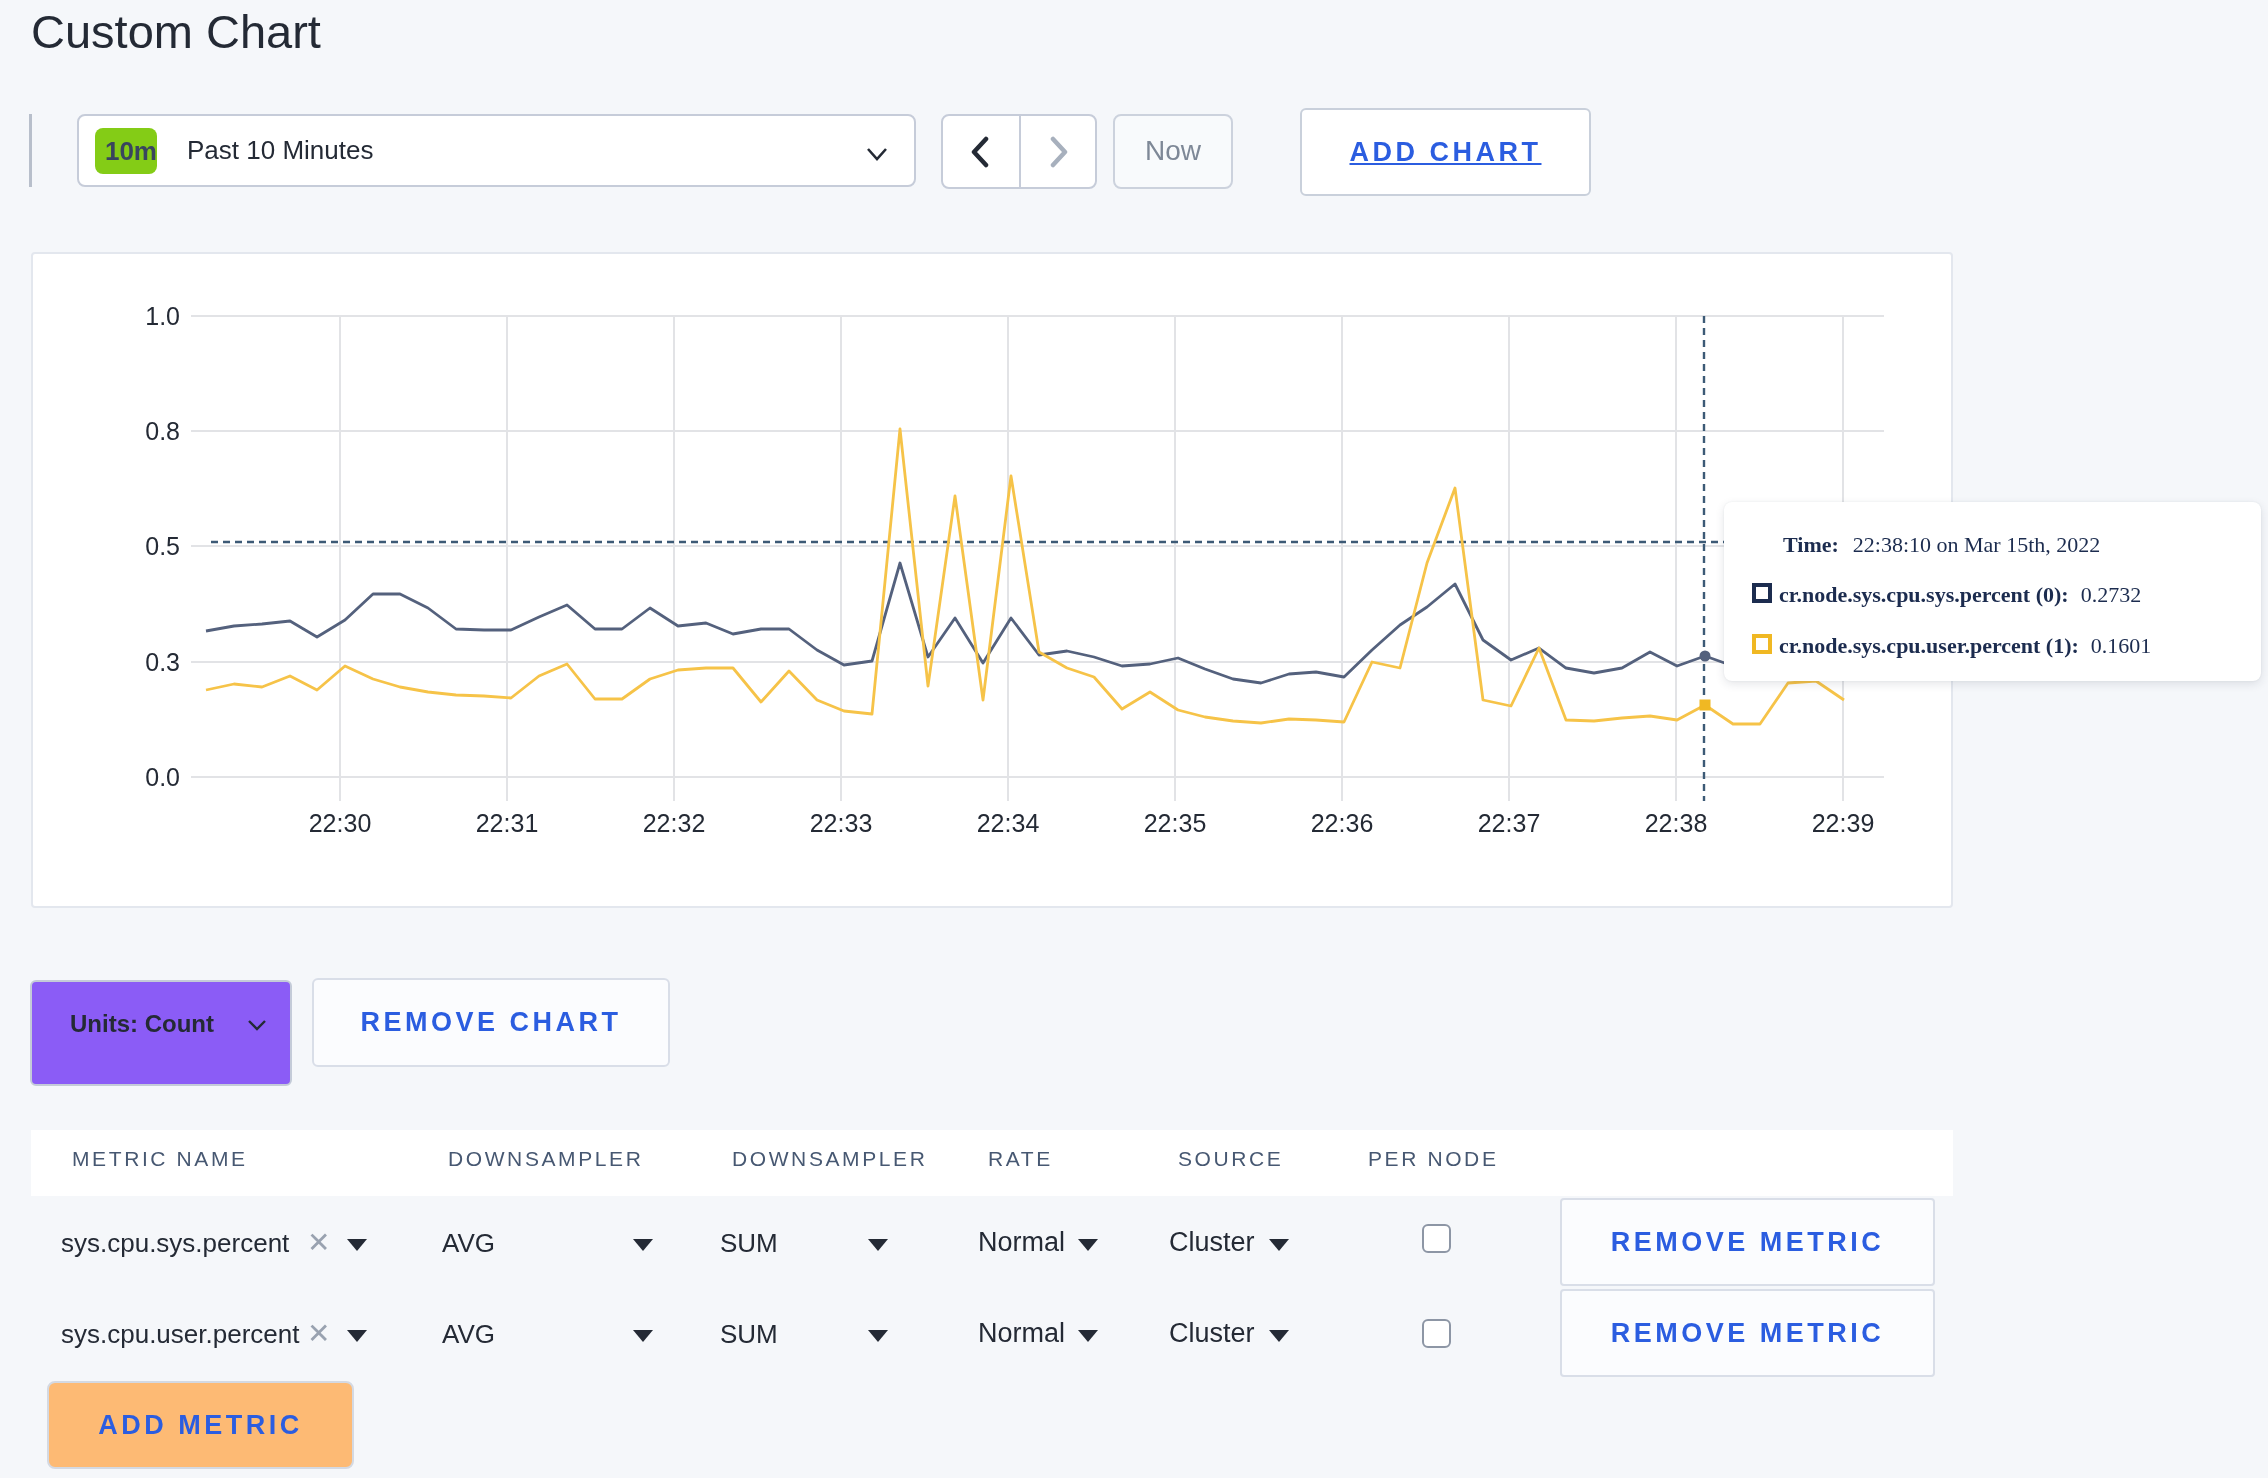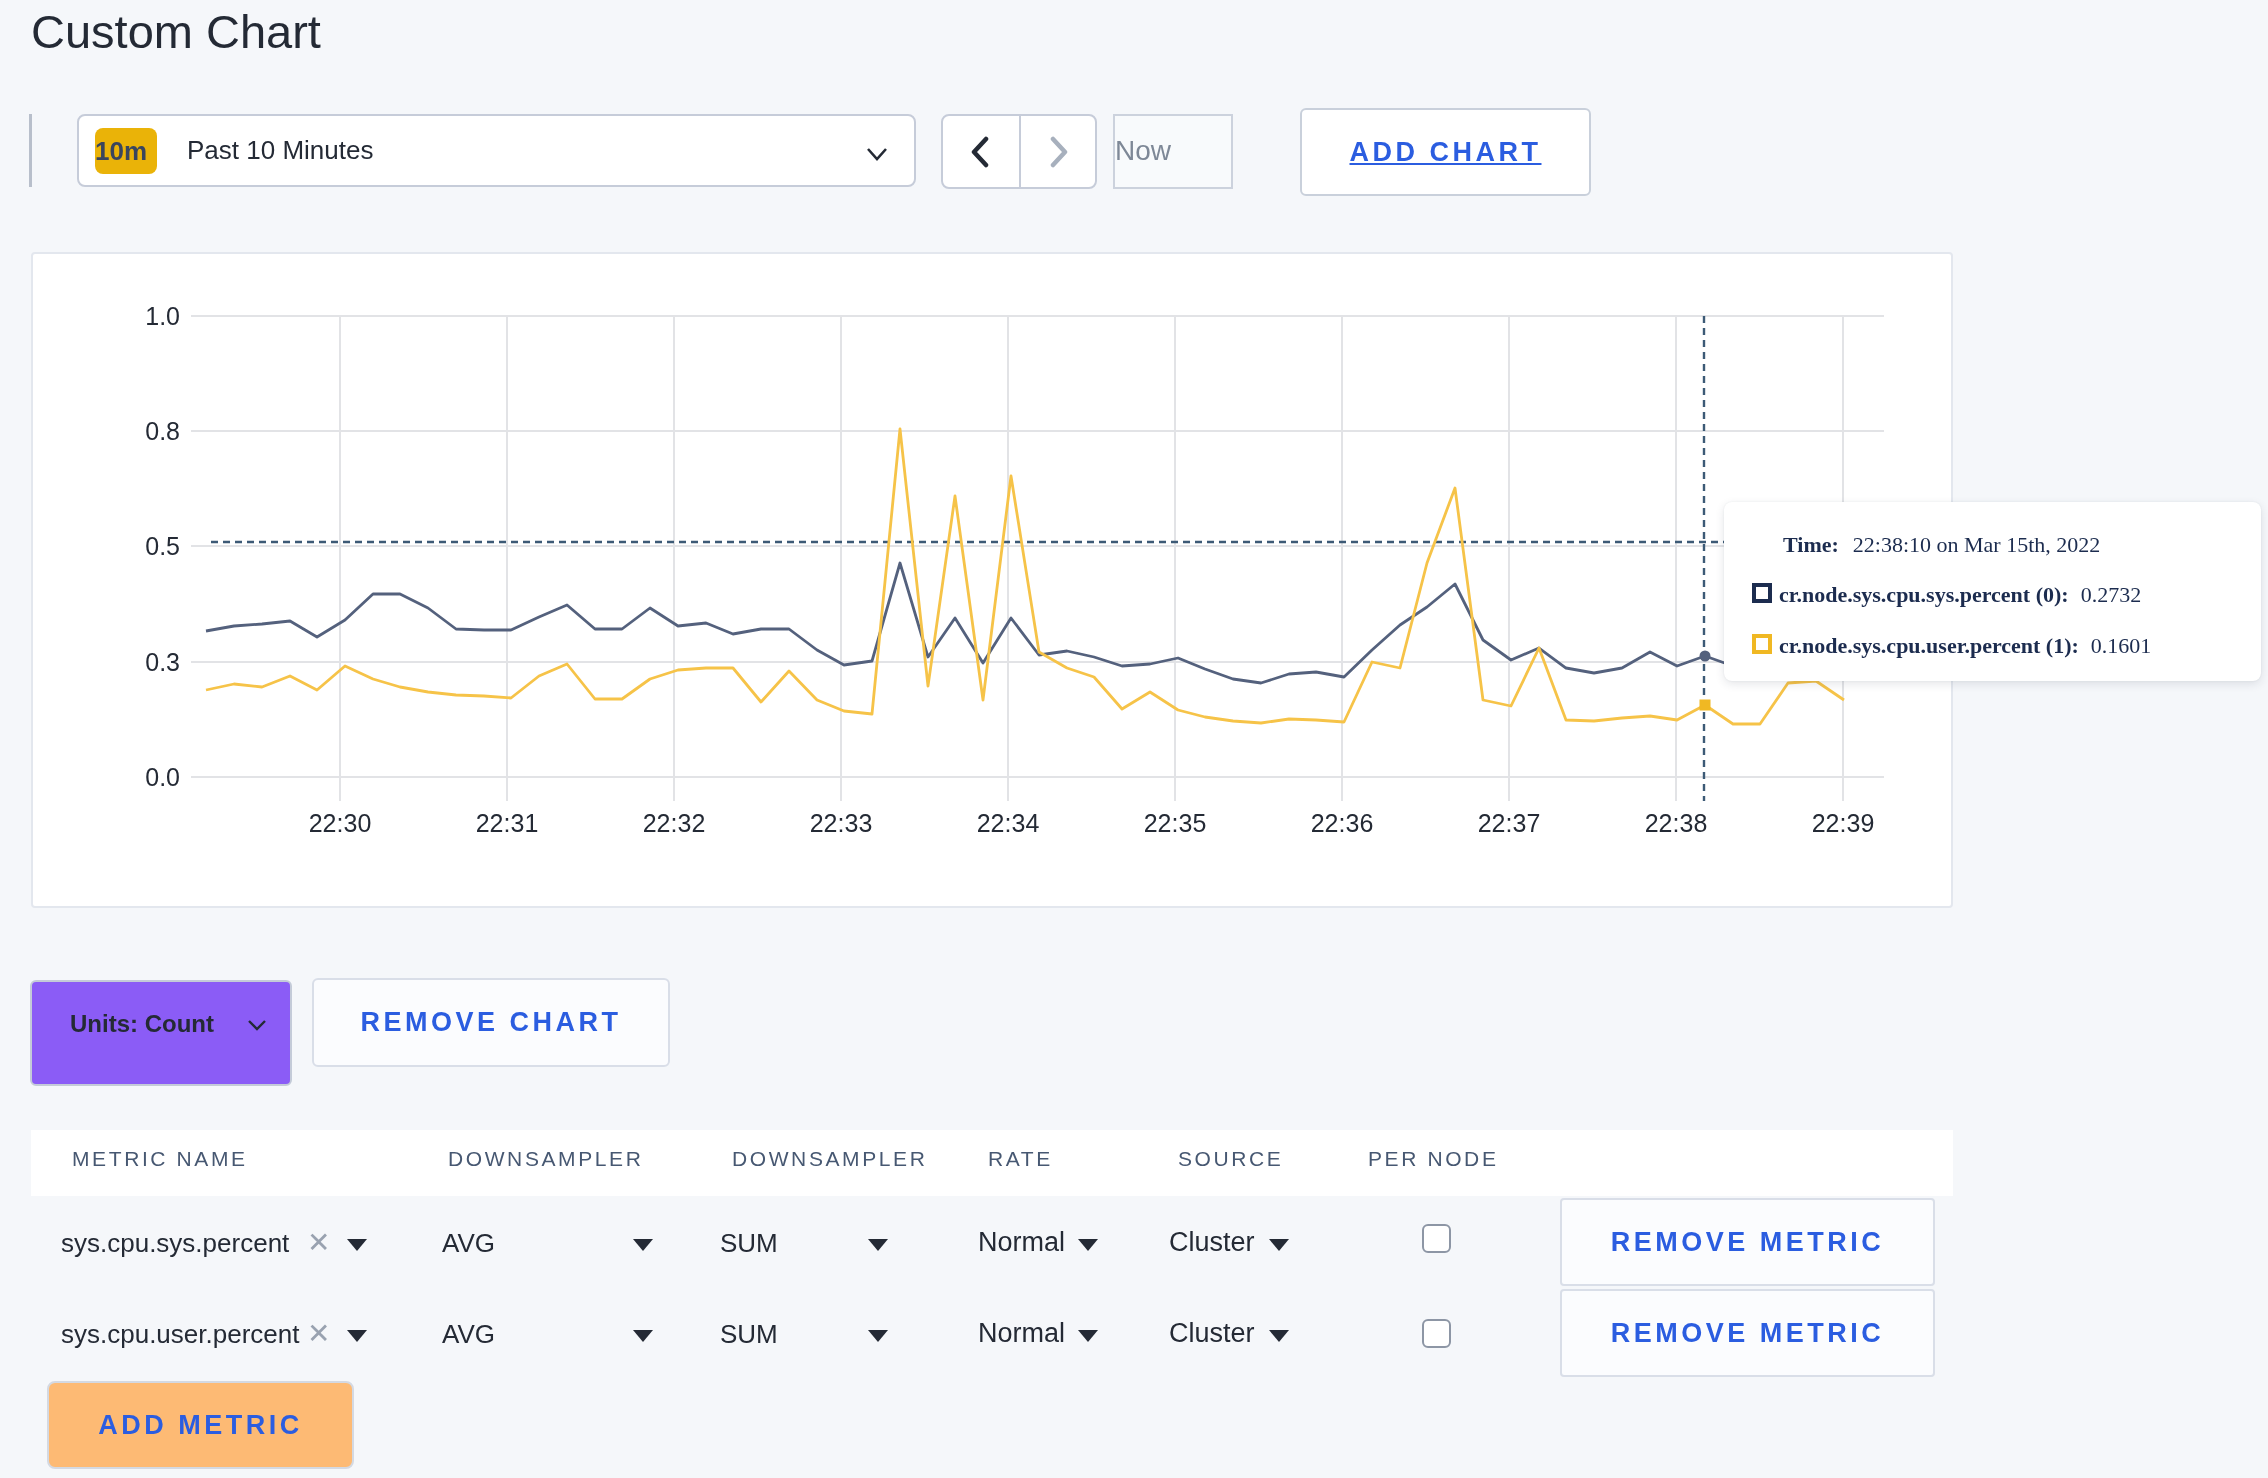--- a/index.html
+++ b/index.html
@@ -15,33 +15,33 @@
   .title {
     left:31px; top:4px; font-size:47px; color:#242a35; letter-spacing:0;
   }
   .vrule { left:29px; top:114px; width:3px; height:73px; background:#b8bfcb; }
   .timesel {
     left:77px; top:114px; width:839px; height:73px;
     background:#fff; border:2px solid #c6ccd9; border-radius:8px;
   }
   .badge {
     position:absolute; left:16px; top:12px; width:62px; height:46px;
-    background:#eab308; border-radius:8px; font-weight:bold; font-size:26px;
-    color:#39455e; text-align:left; line-height:46px;
+    background:#84cc16; border-radius:8px; font-weight:bold; font-size:26px;
+    color:#39455e; text-align:right; line-height:46px;
   }
   .tslabel { position:absolute; left:108px; top:0; line-height:69px; font-size:26px; color:#242a35;}
   .navgrp {
     left:941px; top:114px; width:156px; height:75px;
     background:#fff; border:2px solid #c6ccd9; border-radius:8px;
   }
   .navdiv { position:absolute; left:76px; top:0px; width:2px; height:71px; background:#c6ccd9; }
   .nowbtn {
     left:1113px; top:114px; width:120px; height:75px;
-    background:#f8fafc; border:2px solid #ccd2dd; border-radius:0;
-    font-size:28px; color:#7e8897; line-height:69px;
+    background:#f8fafc; border:2px solid #ccd2dd; border-radius:8px;
+    font-size:28px; color:#7e8897; text-align:center; line-height:69px;
   }
   .addchart {
     left:1300px; top:108px; width:291px; height:88px;
     background:#fff; border:2px solid #c9d0db; border-radius:6px;
     font-size:27px; font-weight:bold; letter-spacing:3.5px; color:#2b5de0;
     text-align:center; line-height:84px;text-decoration:underline;
   }
   .panel {
     left:31px; top:252px; width:1922px; height:656px;
     background:#fff; border:2px solid #e3e7ee; border-radius:4px;

